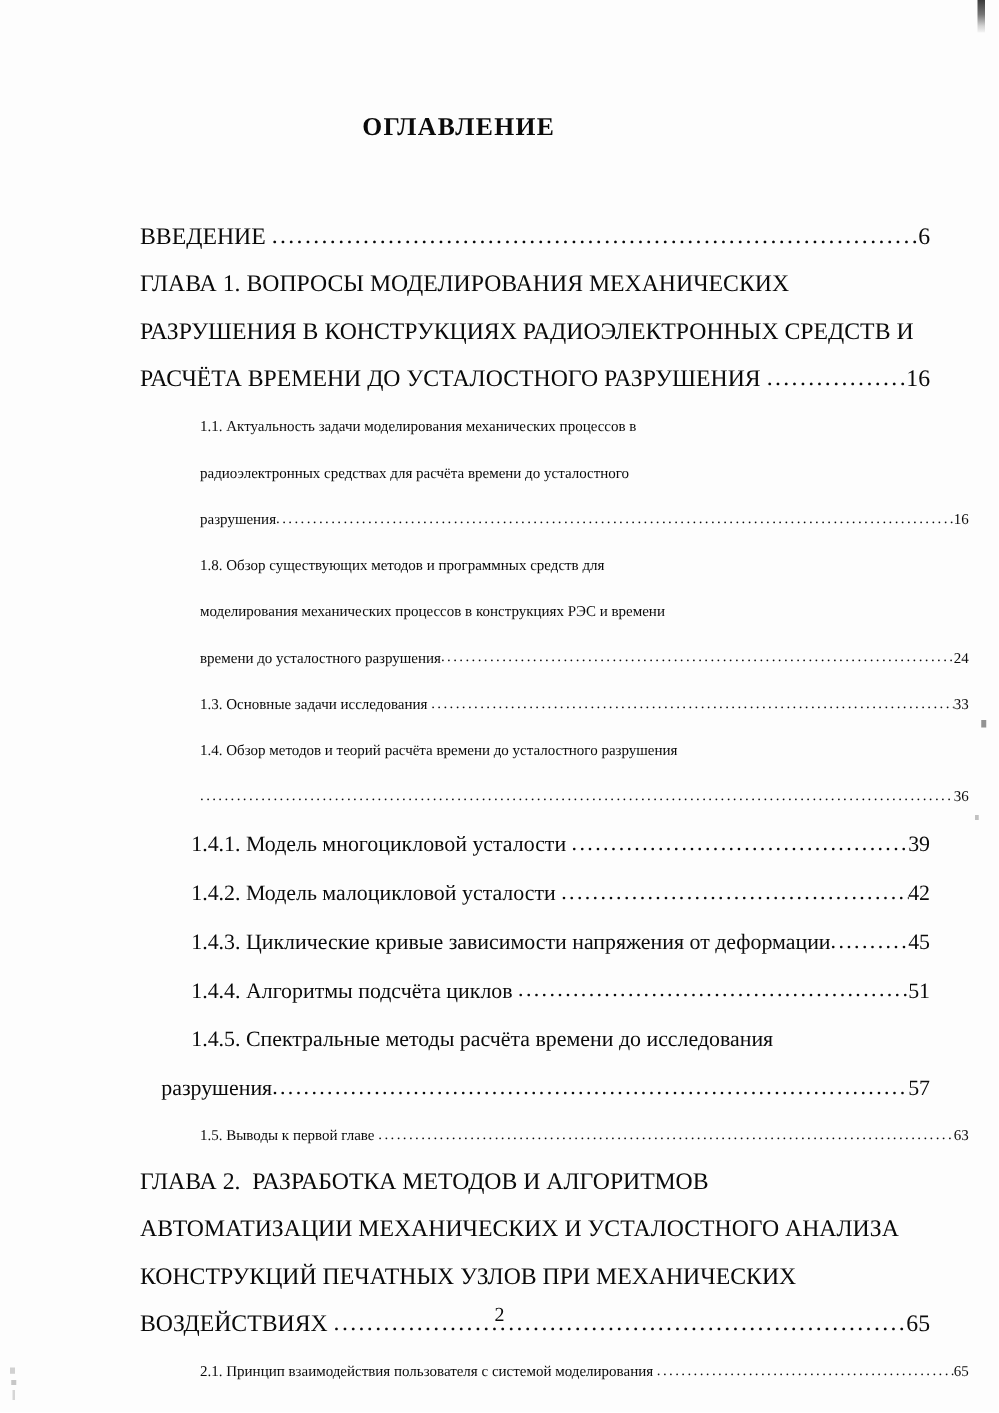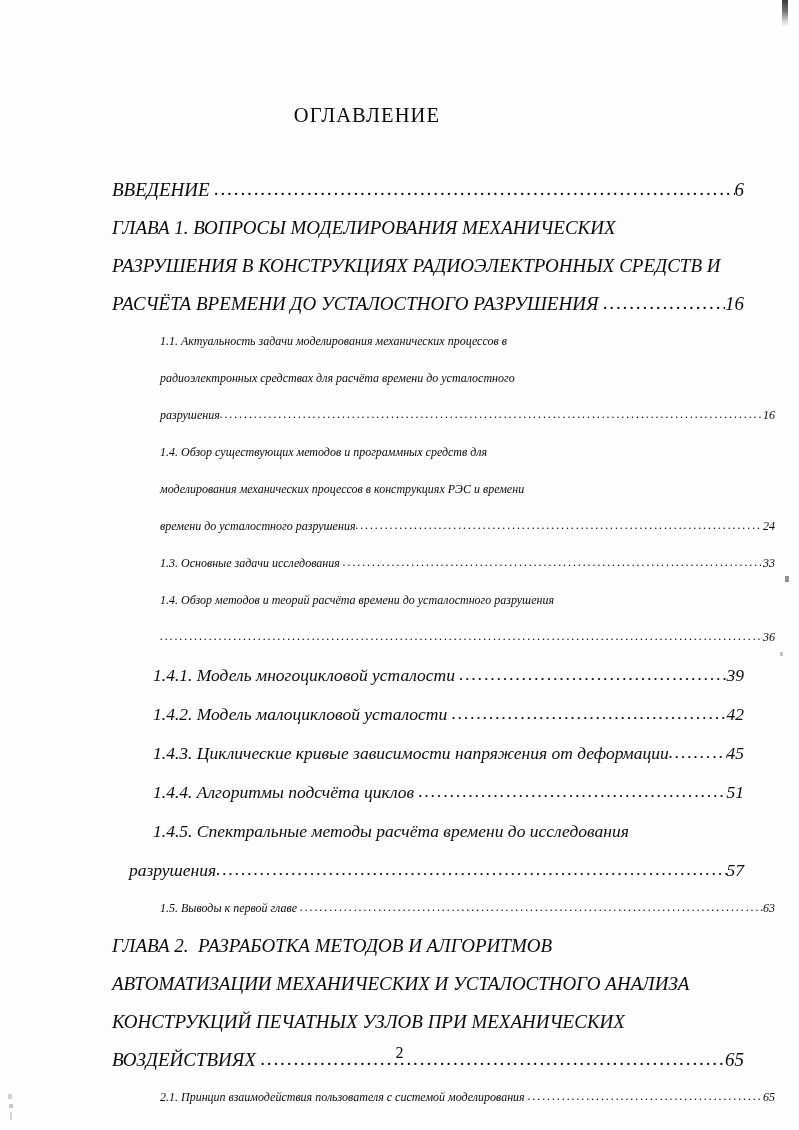--- a/index.html
+++ b/index.html
@@ -70,26 +70,26 @@
     top: 1112px;
     left: 10px;
     width: 2px;
     height: 8px;
     background: #cccccc;
     opacity: 0.8;
   }
 
   .toc-title {
     position: absolute;
-    top: 104px;
+    top: 91px;
     left: 0;
     width: 734px;
     text-align: center;
     font-size: 20.5px;
-    font-weight: normal;
+    font-weight: bold;
     letter-spacing: 1.1px;
     font-family: "Liberation Serif", "DejaVu Serif", serif;
   }
 
   .toc {
     position: absolute;
     top: 171px;
     left: 112px;
     width: 632px;
   }
@@ -99,21 +99,20 @@
     margin: 0;
     padding: 0;
   }
 
   .line {
     display: flex;
     align-items: flex-end;
     width: 100%;
     line-height: 38px;
     white-space: pre;
-    font-style: italic;
   }
 
   .line .txt {
     flex: 0 0 auto;
     white-space: pre;
   }
 
   .line .leader {
     flex: 1 1 auto;
     overflow: hidden;
@@ -197,21 +196,21 @@
         <div class="line"><span class="txt">ГЛАВА 1. ВОПРОСЫ МОДЕЛИРОВАНИЯ МЕХАНИЧЕСКИХ</span></div>
         <div class="line"><span class="txt">РАЗРУШЕНИЯ В КОНСТРУКЦИЯХ РАДИОЭЛЕКТРОННЫХ СРЕДСТВ И</span></div>
         <div class="line"><span class="txt">РАСЧЁТА ВРЕМЕНИ ДО УСТАЛОСТНОГО РАЗРУШЕНИЯ </span><span class="leader">...............................................................................................................................................................................................................................................................................................................................................................................................................</span><span class="pg">16</span></div>
       </div>
       <div class="entry lvl-2">
         <div class="line"><span class="txt">1.1. Актуальность задачи моделирования механических процессов в</span></div>
         <div class="line"><span class="txt">радиоэлектронных средствах для расчёта времени до усталостного</span></div>
         <div class="line"><span class="txt">разрушения</span><span class="leader">...............................................................................................................................................................................................................................................................................................................................................................................................................</span><span class="pg">16</span></div>
       </div>
       <div class="entry lvl-2">
-        <div class="line"><span class="txt">1.4. Обзор существующих методов и программных средств для</span></div>
+        <div class="line"><span class="txt">1.8. Обзор существующих методов и программных средств для</span></div>
         <div class="line"><span class="txt">моделирования механических процессов в конструкциях РЭС и времени</span></div>
         <div class="line"><span class="txt">времени до усталостного разрушения</span><span class="leader">...............................................................................................................................................................................................................................................................................................................................................................................................................</span><span class="pg">24</span></div>
       </div>
       <div class="entry lvl-2">
         <div class="line"><span class="txt">1.3. Основные задачи исследования </span><span class="leader">...............................................................................................................................................................................................................................................................................................................................................................................................................</span><span class="pg">33</span></div>
       </div>
       <div class="entry lvl-2">
         <div class="line"><span class="txt">1.4. Обзор методов и теорий расчёта времени до усталостного разрушения</span></div>
         <div class="line orphan"><span class="txt"></span><span class="leader">...............................................................................................................................................................................................................................................................................................................................................................................................................</span><span class="pg">36</span></div>
       </div>

